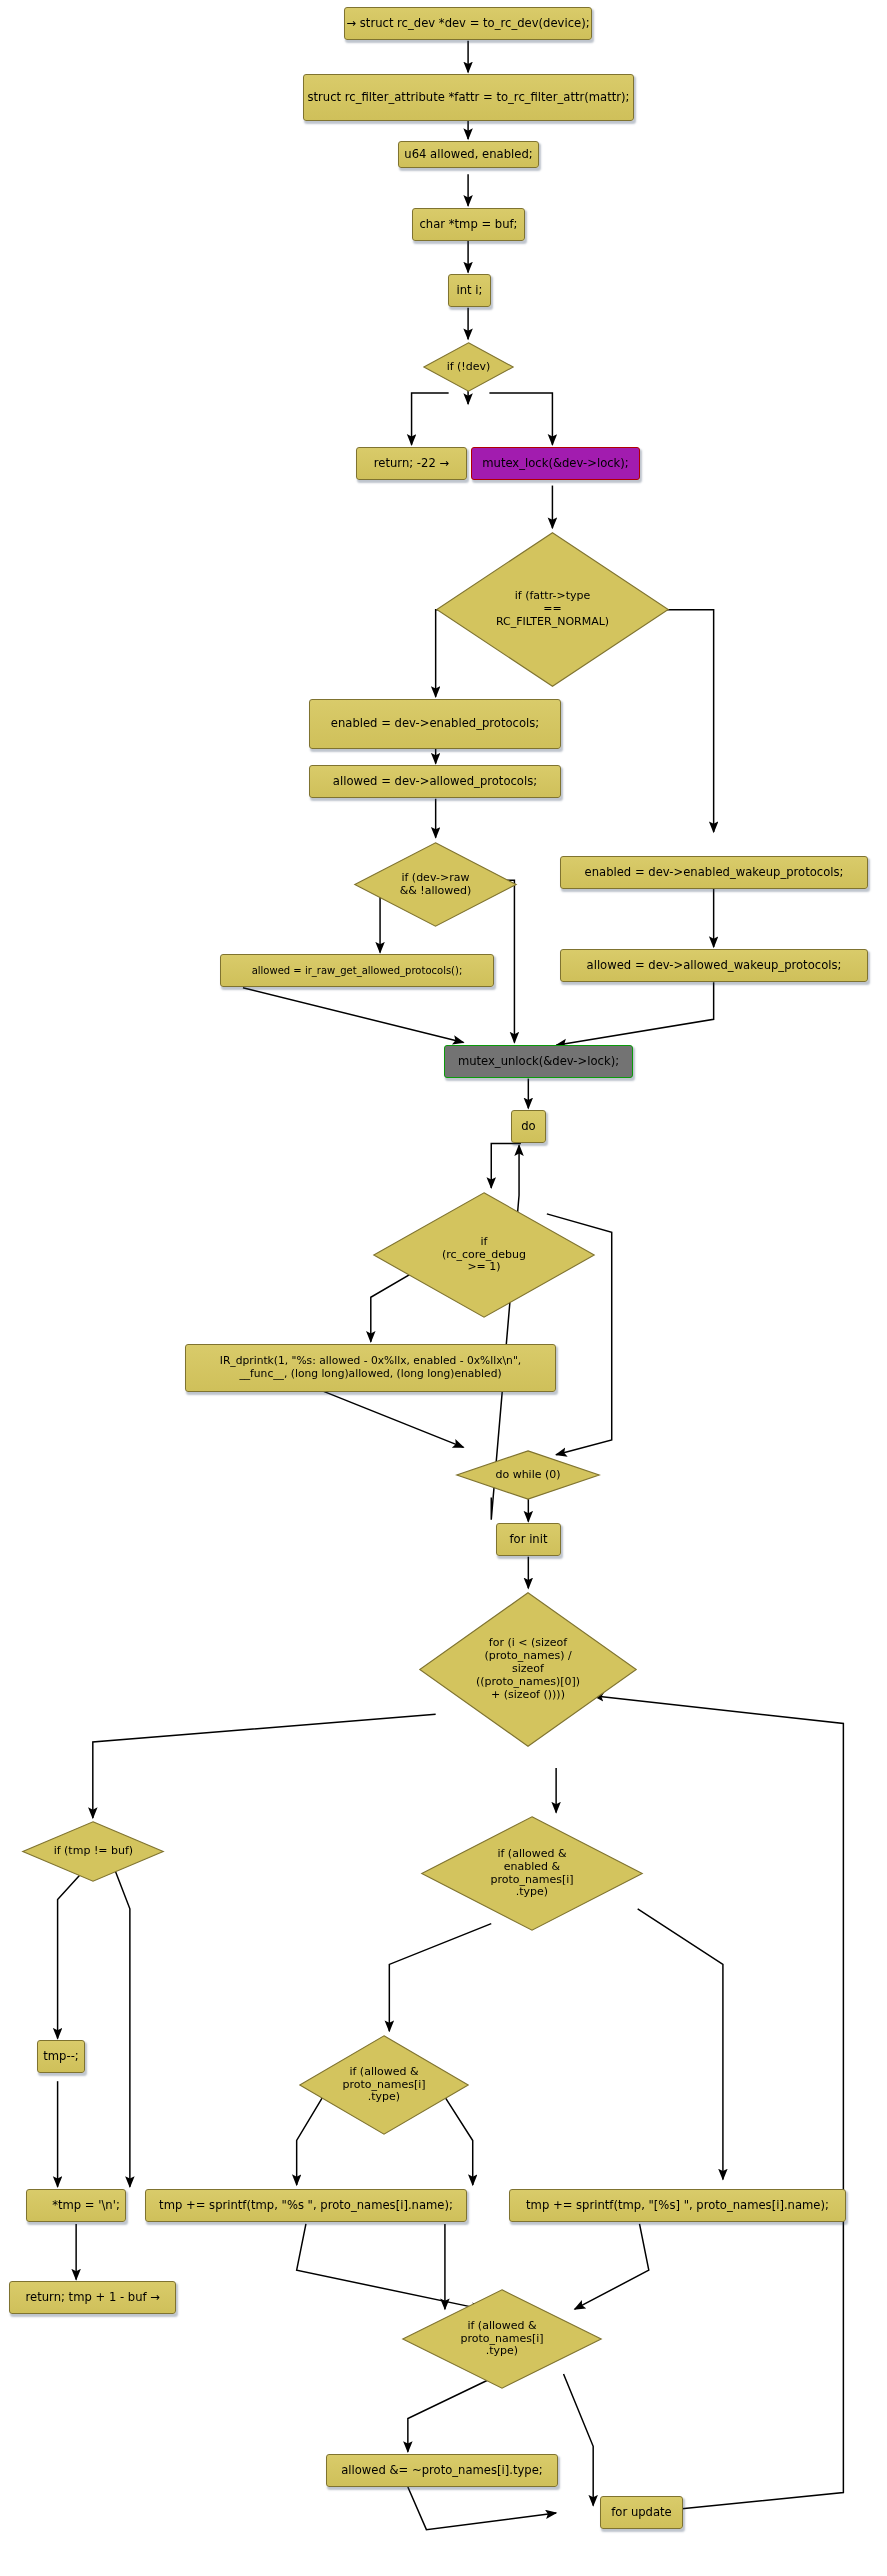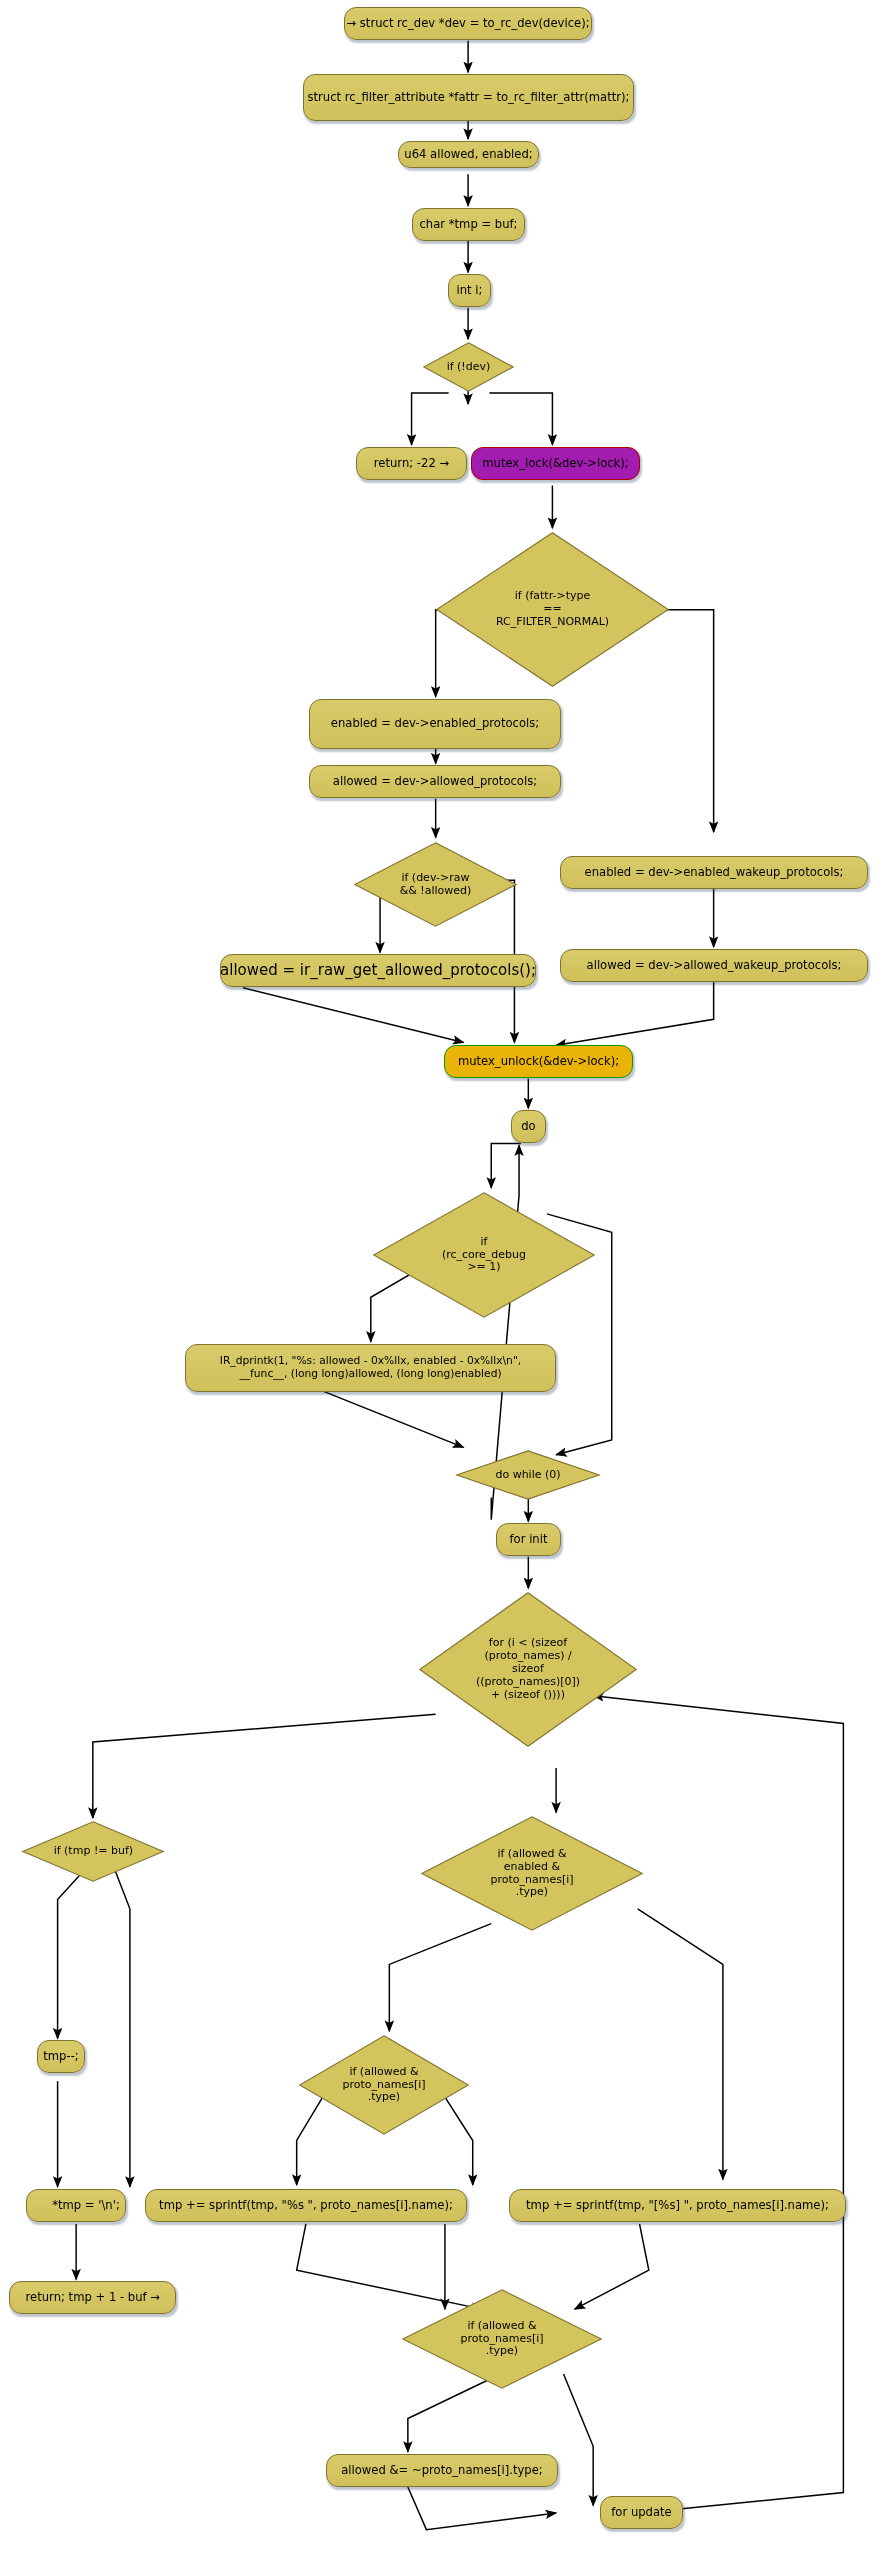--- a/index.html
+++ b/index.html
@@ -3,24 +3,24 @@
 <meta charset="utf-8">
 <style>
   html,body{margin:0;padding:0;background:#ffffff;}
   #canvas{position:relative;width:888px;height:2576px;background:#fff;
           font-family:"DejaVu Sans","Liberation Sans",sans-serif;}
   svg.edges{position:absolute;left:0;top:0;width:888px;height:2576px;overflow:visible;}
   .node{position:absolute;box-sizing:border-box;display:flex;align-items:center;
         justify-content:center;text-align:center;color:#000;line-height:1.18;
         white-space:pre;}
   .rect{background:#d6c85c;background:linear-gradient(#d9cb6a,#cfc05a);
-        border:0.9px solid #7f7330;border-radius:12px;
+        border:0.9px solid #7f7330;border-radius:3px;
         box-shadow:1.9px 2.8px 1.9px rgba(40,60,90,0.30);}
   .rect.red{background:#a21caf;border-color:#b00000;}
-  .rect.green{background:#eab308;border-color:#0a9a0a;}
+  .rect.green{background:#737373;border-color:#0a9a0a;}
   .diamond{background:transparent;border:none;box-shadow:none;}
   .diamond .dshape{position:absolute;left:0;top:0;width:100%;height:100%;z-index:0;}
   .diamond .dtext{position:relative;z-index:1;}
   .lbl{position:relative;z-index:2;}
 </style>
 </head>
 <body>
 
 <div id="canvas">
 
@@ -135,21 +135,21 @@
       <polygon points="90,3 177,48 90,93 3,48" fill="#d3c45e" stroke="#7f7330" stroke-width="1.2"></polygon>
     </svg>
     <span class="lbl dtext">if (dev-&gt;raw
 &amp;&amp; !allowed)</span>
   </div>
 
   <div class="node rect" style="left:560px;top:856px;width:308px;height:33px;font-size:11.6px;">
     <span class="lbl">enabled = dev-&gt;enabled_wakeup_protocols;</span>
   </div>
 
-  <div class="node rect" style="left:220px;top:954px;width:316px;height:33px;font-size:15px;">
+  <div class="node rect" style="left:220px;top:954px;width:274px;height:33px;font-size:10px;">
     <span class="lbl">allowed = ir_raw_get_allowed_protocols();</span>
   </div>
 
   <div class="node rect" style="left:560px;top:949px;width:308px;height:33px;font-size:11.6px;">
     <span class="lbl">allowed = dev-&gt;allowed_wakeup_protocols;</span>
   </div>
 
   <div class="node rect green" style="left:444px;top:1045px;width:189px;height:33px;font-size:11.6px;">
     <span class="lbl">mutex_unlock(&amp;dev-&gt;lock);</span>
   </div>

